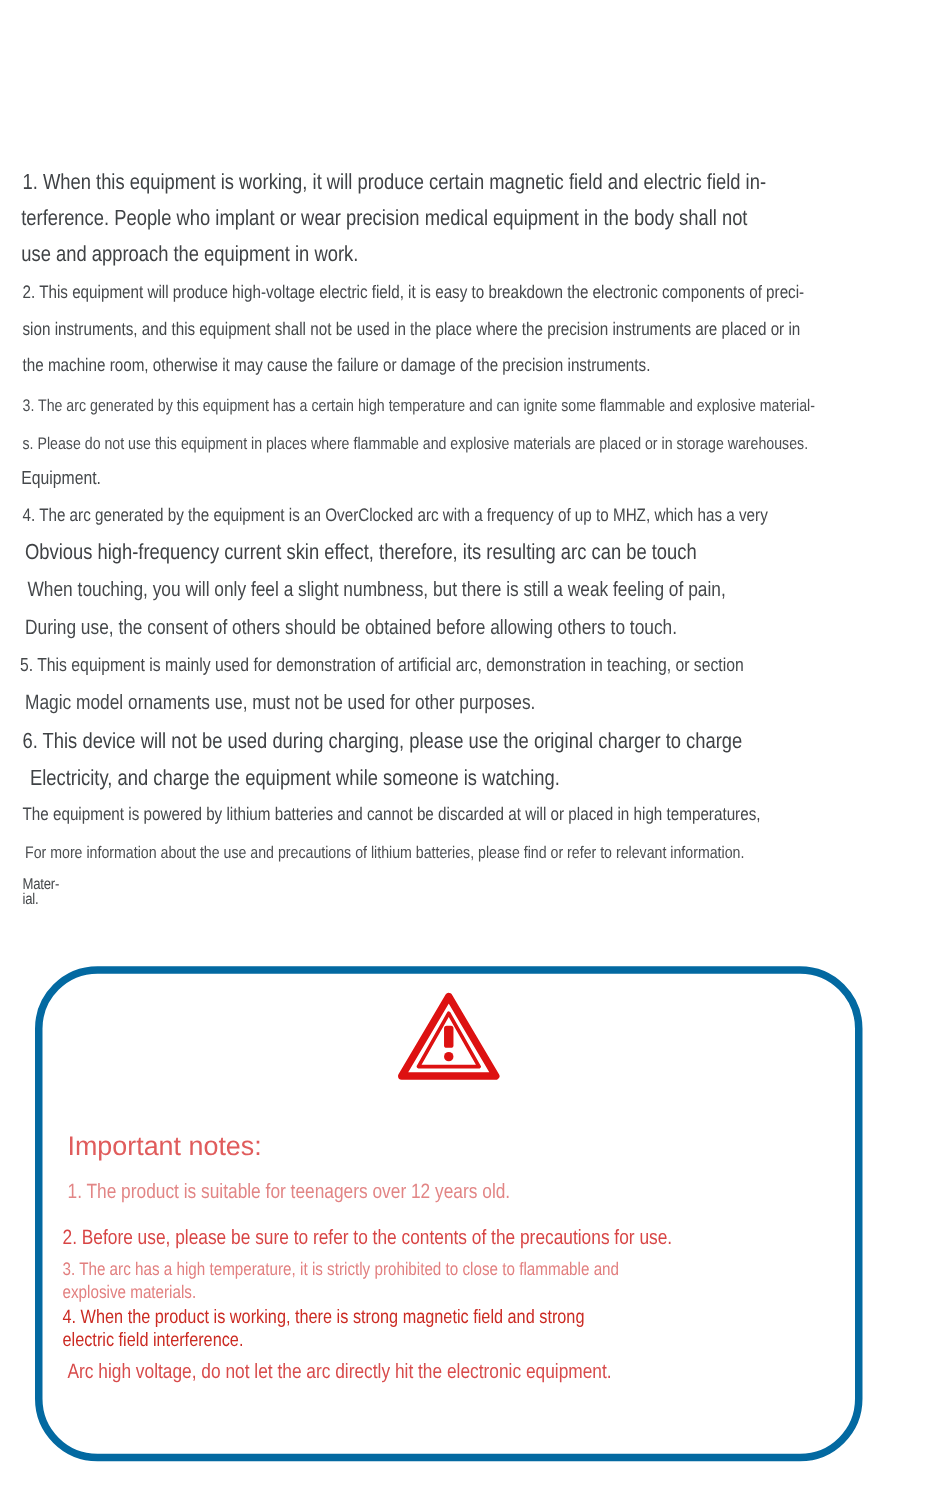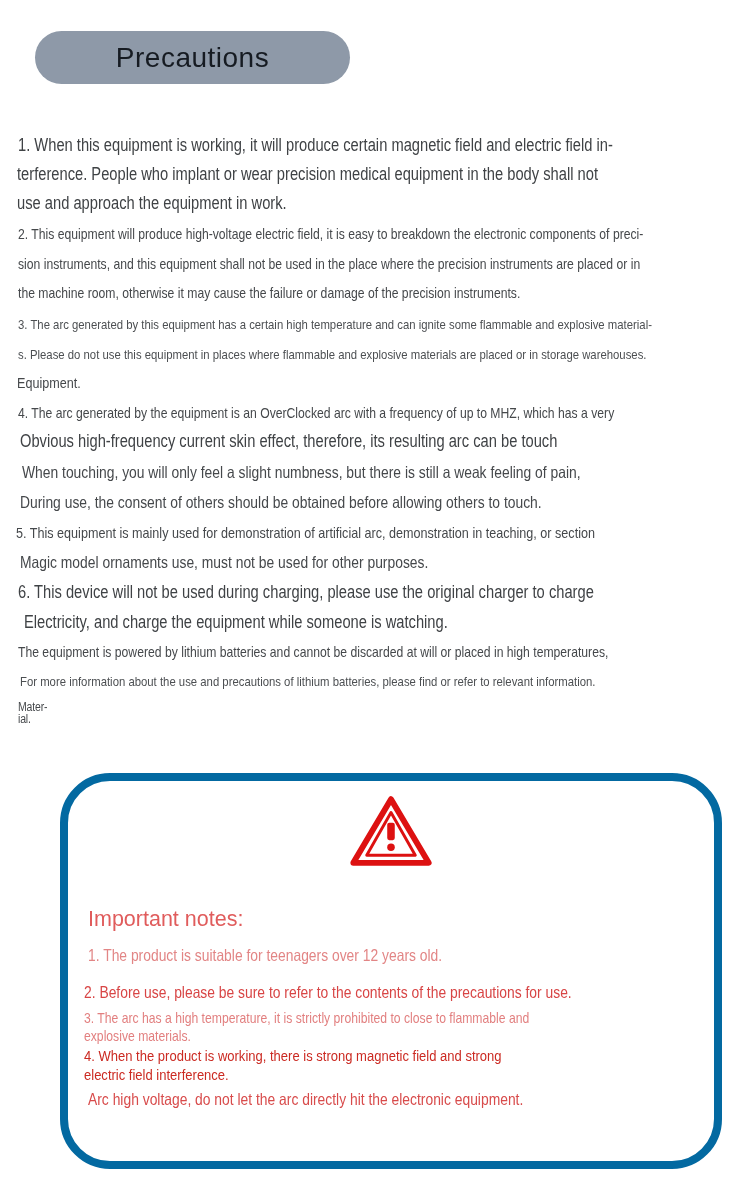--- a/index.html
+++ b/index.html
@@ -26,22 +26,22 @@
   }
   .fz17{font-size:17.5px;color:#3f4245;}
   .fz16{font-size:16.5px;}
   .fz15{font-size:15px;}
   .fz14{font-size:14.5px;}
   .fz13{font-size:13.5px;color:#4c4f52;}
   .fz13s{font-size:12.5px;letter-spacing:-.2px;}
 
   
   .warning-box{
-    position:absolute;left:60px;top:773px;width:662px;height:396px;
-    border:8px solid #0369a1;border-radius:50px;box-sizing:border-box;
+    position:absolute;left:28px;top:773px;width:662px;height:396px;
+    border:6px solid #0369a1;border-radius:50px;box-sizing:border-box;
   }
   .warn-icon{
     position:absolute;left:50%;top:14px;transform:translateX(-50%);
     width:84px;height:72px;
   }
   .wln{
     position:absolute;white-space:nowrap;
     transform:scaleX(.84);transform-origin:0 0;line-height:1.2;
   }
   .w-heading{
@@ -54,23 +54,20 @@
   .w-n3b{left:16px;top:247px;font-size:14.5px;color:#e27f7f;}
   .w-n4a{left:16px;top:266px;font-size:15.5px;color:#cb2a22;}
   .w-n4b{left:16px;top:285px;font-size:15.5px;color:#cb2a22;}
   .w-n5{left:20px;top:309px;font-size:16.5px;color:#d84b4b;}
 </style>
 </head>
 <body>
 
 <div class="page">
 
-  <div class="title-pill">
-    <span>Precautions</span>
-  </div>
 
   <div class="ln fz17" style="top:135px">1. When this equipment is working, it will produce certain magnetic field and electric field in-</div>
   <div class="ln fz17" style="top:164px;left:17px">terference. People who implant or wear precision medical equipment in the body shall not</div>
   <div class="ln fz17" style="top:193px;left:17px">use and approach the equipment in work.</div>
 
   <div class="ln fz14" style="top:226px">2. This equipment will produce high-voltage electric field, it is easy to breakdown the electronic components of preci-</div>
   <div class="ln fz14" style="top:256px">sion instruments, and this equipment shall not be used in the place where the precision instruments are placed or in</div>
   <div class="ln fz14" style="top:285px">the machine room, otherwise it may cause the failure or damage of the precision instruments.</div>
 
   <div class="ln fz13" style="top:317px">3. The arc generated by this equipment has a certain high temperature and can ignite some flammable and explosive material-</div>

